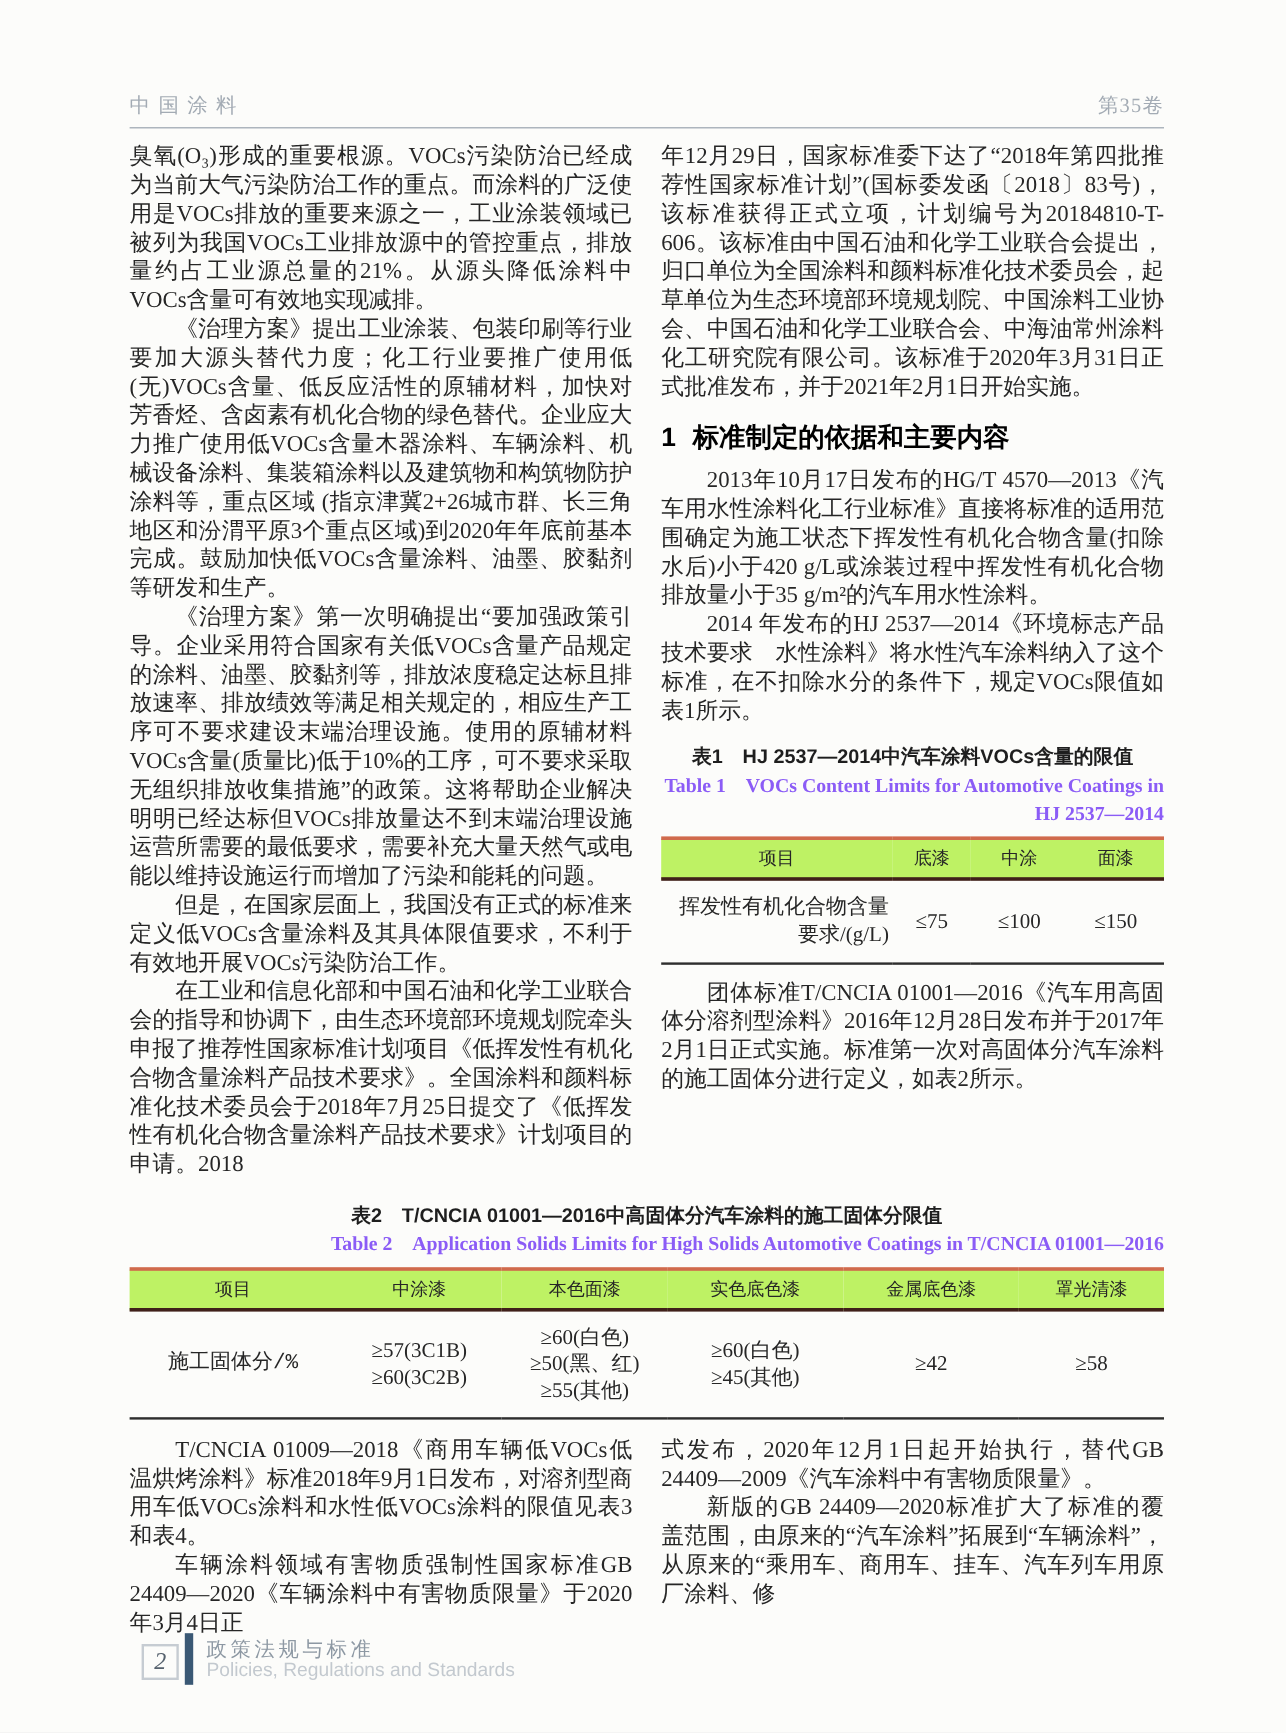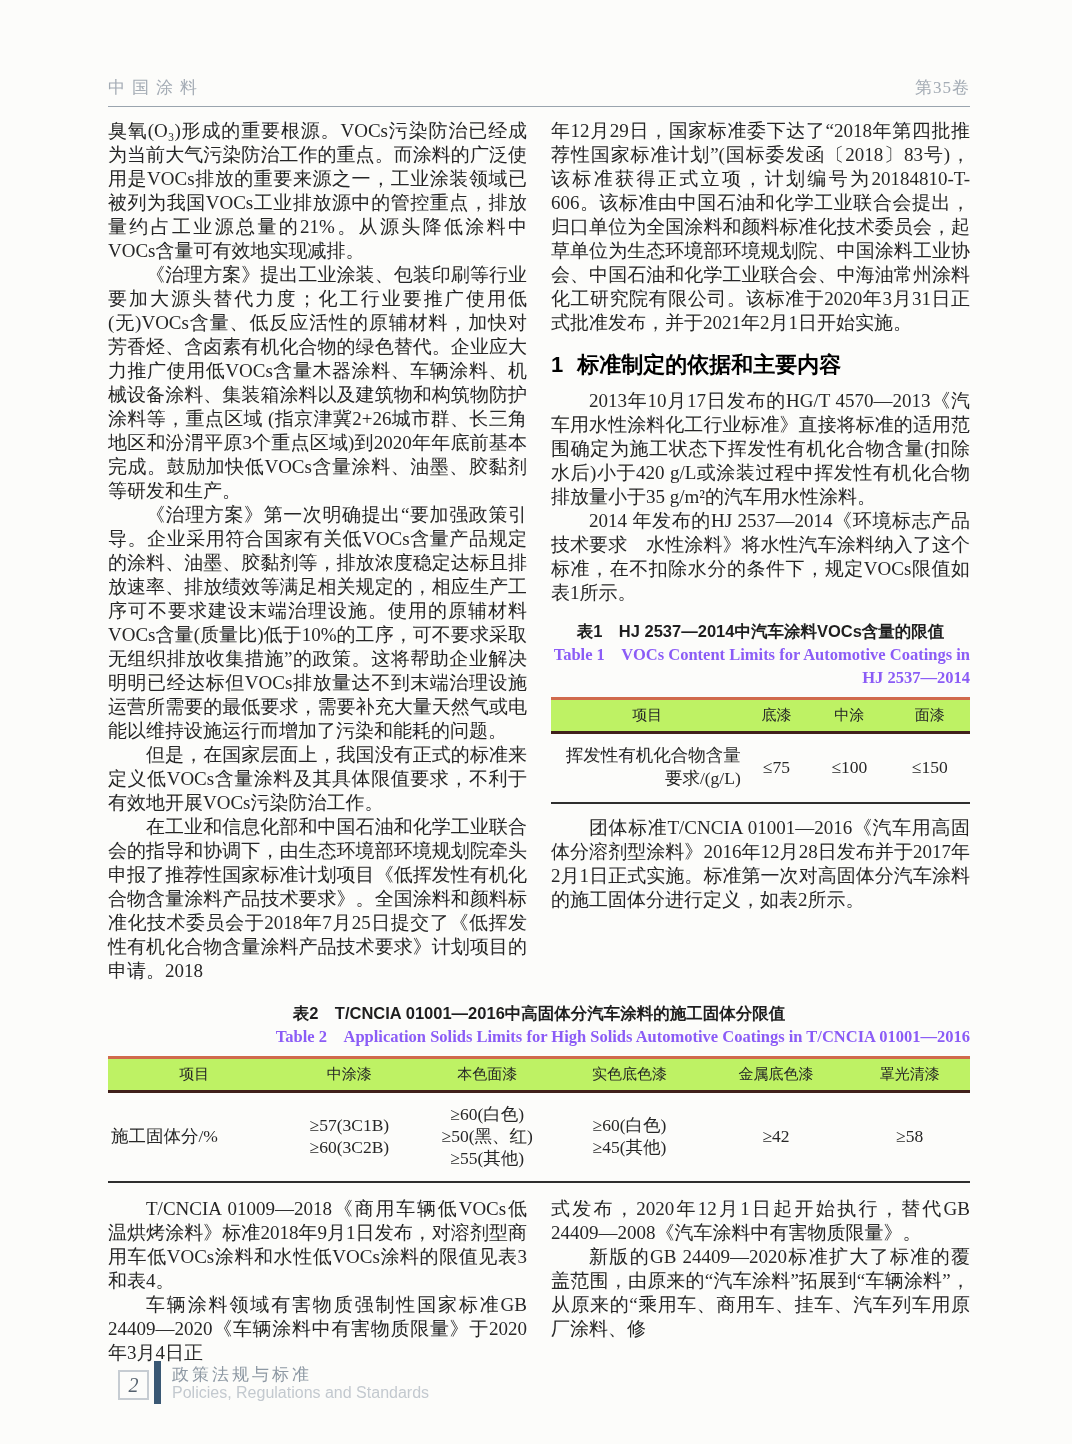--- a/index.html
+++ b/index.html
@@ -64,21 +64,21 @@
   }
   table.limits-table td {
     border-bottom:2px solid #2e2e2e;
     font-size:17.5px; padding:10px 3px 12px 3px;
     text-align:center; vertical-align:middle; line-height:23px;
   }
   .t1 th.c-item { width:46%; }
   .t1 td.c-item { text-align:right; padding-left:8px; }
   .t2 th, .t2 td { font-size:16.5px; }
   .t2 td .cell-line { line-height:22px; }
-  .t2 td.c-item { text-align:left; }
+  .t2 td.c-item { text-align:center;font-family:Liberation Mono, monospace; }
   .table2-block { margin:18px 0 4px 0; }
   .lower { margin-top:14px; }
 
   
   .page-footer {
     position:absolute; left:118px; bottom:40px;
     display:flex; align-items:flex-start;
   }
   .pagenum-box {
     width:27px; height:26px; margin-top:9px;
@@ -193,21 +193,21 @@
         </tbody>
       </table>
     </div>
 
     <div class="two-col lower">
       <div class="col">
         <p>T/CNCIA 01009—2018《商用车辆低VOCs低温烘烤涂料》标准2018年9月1日发布，对溶剂型商用车低VOCs涂料和水性低VOCs涂料的限值见表3和表4。</p>
         <p>车辆涂料领域有害物质强制性国家标准GB 24409—2020《车辆涂料中有害物质限量》于2020年3月4日正</p>
       </div>
       <div class="col">
-        <p class="noindent">式发布，2020年12月1日起开始执行，替代GB 24409—2008《汽车涂料中有害物质限量》。</p>
+        <p class="noindent">式发布，2020年12月1日起开始执行，替代GB 24409—2009《汽车涂料中有害物质限量》。</p>
         <p>新版的GB 24409—2020标准扩大了标准的覆盖范围，由原来的“汽车涂料”拓展到“车辆涂料”，从原来的“乘用车、商用车、挂车、汽车列车用原厂涂料、修</p>
       </div>
     </div>
 
   </main>
 
   <footer class="page-footer">
     <div class="pagenum-box">
       <span>2</span>
     </div>

